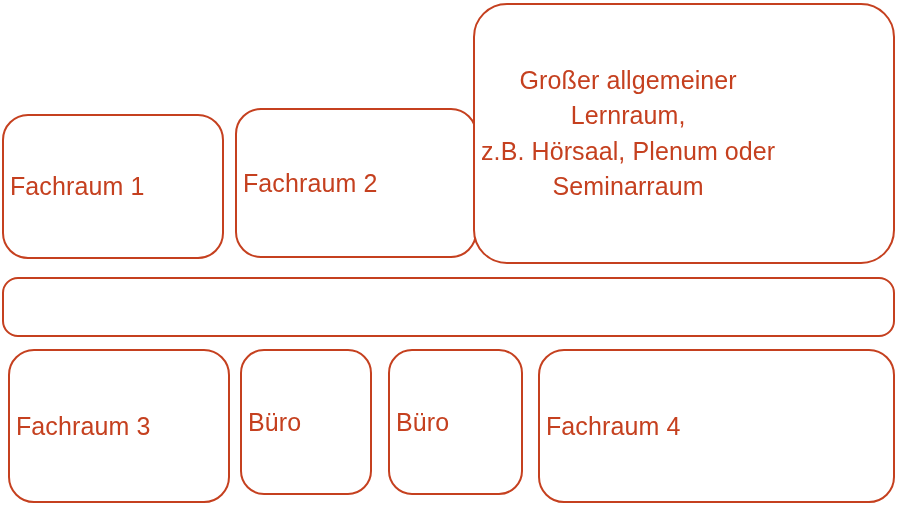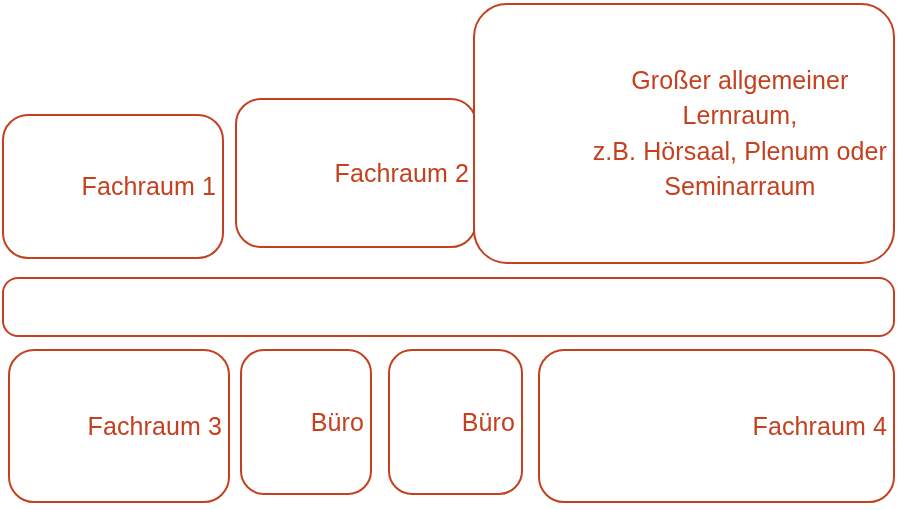--- a/index.html
+++ b/index.html
@@ -18,41 +18,41 @@
     background: #ffffff;
     overflow: hidden;
   }
   .room {
     position: absolute;
     box-sizing: border-box;
     background: #ffffff;
     border: 2px solid #84cc16;
     display: flex;
     align-items: center;
-    justify-content: flex-end;
+    justify-content: flex-start;
     text-align: center;
   }
   .room-label {
     color: #C5401F;
     font-size: 25px;
     line-height: 1.30;
     font-weight: 400;
     letter-spacing: 0.1px;
     white-space: pre-line;
     padding: 0 6px;
   }
 
   
   #room-fachraum-1 {
     left: 2px;   top: 114px;
     width: 222px; height: 145px;
     border-radius: 26px;
   }
   #room-fachraum-2 {
-    left: 235px; top: 98px;
+    left: 235px; top: 108px;
     width: 242px; height: 150px;
     border-radius: 26px;
   }
   #room-grosser-lernraum {
     left: 473px; top: 3px;
     width: 422px; height: 261px;
     border-radius: 34px;
   }
   #room-grosser-lernraum .room-label {
     font-size: 25px;

